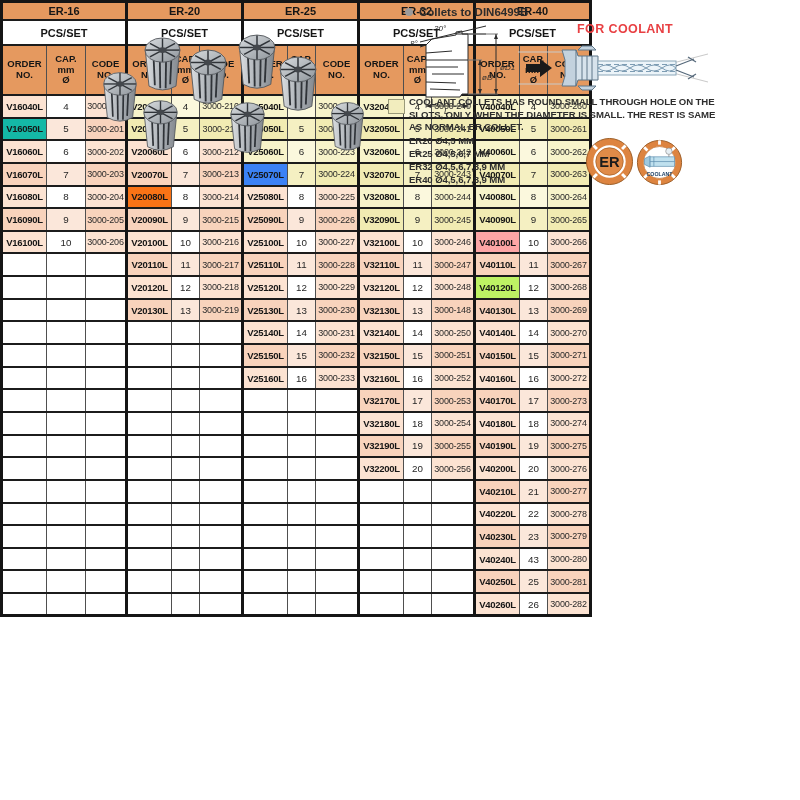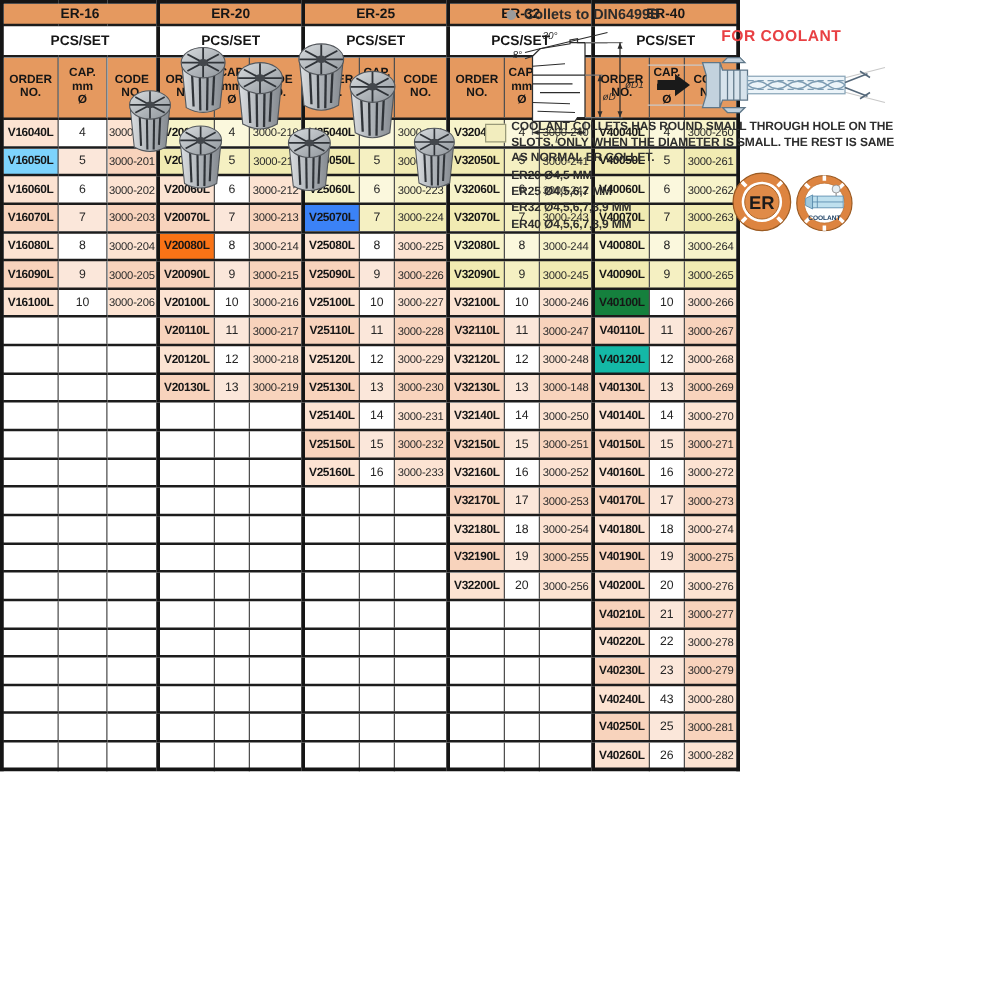--- a/index.html
+++ b/index.html
@@ -297,21 +297,21 @@
         <td class="cell-cap" style="background: rgb(251, 248, 221);">4</td>
         <td class="cell-code" style="background: rgb(247, 243, 202);">3000-221</td>
         <td class="cell-order gstart" style="background: rgb(247, 243, 202);">V32040L</td>
         <td class="cell-cap" style="background: rgb(251, 248, 221);">4</td>
         <td class="cell-code" style="background: rgb(247, 243, 202);">3000-240</td>
         <td class="cell-order gstart" style="background: rgb(247, 243, 202);">V40040L</td>
         <td class="cell-cap" style="background: rgb(251, 248, 221);">4</td>
         <td class="cell-code" style="background: rgb(247, 243, 202);">3000-260</td>
       </tr>
       <tr class="data-row">
-        <td class="cell-order" style="background: #7dd3fc;">V16050L</td>
+        <td class="cell-order" style="background: #14b8a6;">V16050L</td>
         <td class="cell-cap" style="background: rgb(251, 231, 218);">5</td>
         <td class="cell-code" style="background: rgb(248, 211, 188);">3000-201</td>
         <td class="cell-order gstart" style="background: rgb(241, 235, 178);">V20050L</td>
         <td class="cell-cap" style="background: rgb(245, 240, 194);">5</td>
         <td class="cell-code" style="background: rgb(241, 235, 178);">3000-211</td>
         <td class="cell-order gstart" style="background: rgb(241, 235, 178);">V25050L</td>
         <td class="cell-cap" style="background: rgb(245, 240, 194);">5</td>
         <td class="cell-code" style="background: rgb(241, 235, 178);">3000-222</td>
         <td class="cell-order gstart" style="background: rgb(241, 235, 178);">V32050L</td>
         <td class="cell-cap" style="background: rgb(245, 240, 194);">5</td>
@@ -394,21 +394,21 @@
         <td class="cell-code" style="background: rgb(252, 227, 210);">3000-206</td>
         <td class="cell-order gstart" style="background: rgb(252, 227, 210);">V20100L</td>
         <td class="cell-cap" style="background: rgb(255, 255, 255);">10</td>
         <td class="cell-code" style="background: rgb(252, 227, 210);">3000-216</td>
         <td class="cell-order gstart" style="background: rgb(252, 227, 210);">V25100L</td>
         <td class="cell-cap" style="background: rgb(255, 255, 255);">10</td>
         <td class="cell-code" style="background: rgb(252, 227, 210);">3000-227</td>
         <td class="cell-order gstart" style="background: rgb(252, 227, 210);">V32100L</td>
         <td class="cell-cap" style="background: rgb(255, 255, 255);">10</td>
         <td class="cell-code" style="background: rgb(252, 227, 210);">3000-246</td>
-        <td class="cell-order gstart" style="background: #15803d;">V40100L</td>
+        <td class="cell-order gstart" style="background: #fca5a5;">V40100L</td>
         <td class="cell-cap" style="background: rgb(255, 255, 255);">10</td>
         <td class="cell-code" style="background: rgb(252, 227, 210);">3000-266</td>
       </tr>
       <tr class="data-row">
         <td class="cell-order" style="background: rgb(255, 255, 255);"></td>
         <td class="cell-cap" style="background: rgb(255, 255, 255);"></td>
         <td class="cell-code" style="background: rgb(255, 255, 255);"></td>
         <td class="cell-order gstart" style="background: rgb(248, 211, 188);">V20110L</td>
         <td class="cell-cap" style="background: rgb(251, 231, 218);">11</td>
         <td class="cell-code" style="background: rgb(248, 211, 188);">3000-217</td>
@@ -428,21 +428,21 @@
         <td class="cell-code" style="background: rgb(255, 255, 255);"></td>
         <td class="cell-order gstart" style="background: rgb(252, 227, 210);">V20120L</td>
         <td class="cell-cap" style="background: rgb(255, 255, 255);">12</td>
         <td class="cell-code" style="background: rgb(252, 227, 210);">3000-218</td>
         <td class="cell-order gstart" style="background: rgb(252, 227, 210);">V25120L</td>
         <td class="cell-cap" style="background: rgb(255, 255, 255);">12</td>
         <td class="cell-code" style="background: rgb(252, 227, 210);">3000-229</td>
         <td class="cell-order gstart" style="background: rgb(252, 227, 210);">V32120L</td>
         <td class="cell-cap" style="background: rgb(255, 255, 255);">12</td>
         <td class="cell-code" style="background: rgb(252, 227, 210);">3000-248</td>
-        <td class="cell-order gstart" style="background: #14b8a6;">V40120L</td>
+        <td class="cell-order gstart" style="background: #bef264;">V40120L</td>
         <td class="cell-cap" style="background: rgb(255, 255, 255);">12</td>
         <td class="cell-code" style="background: rgb(252, 227, 210);">3000-268</td>
       </tr>
       <tr class="data-row">
         <td class="cell-order" style="background: rgb(255, 255, 255);"></td>
         <td class="cell-cap" style="background: rgb(255, 255, 255);"></td>
         <td class="cell-code" style="background: rgb(255, 255, 255);"></td>
         <td class="cell-order gstart" style="background: rgb(248, 211, 188);">V20130L</td>
         <td class="cell-cap" style="background: rgb(251, 231, 218);">13</td>
         <td class="cell-code" style="background: rgb(248, 211, 188);">3000-219</td>

